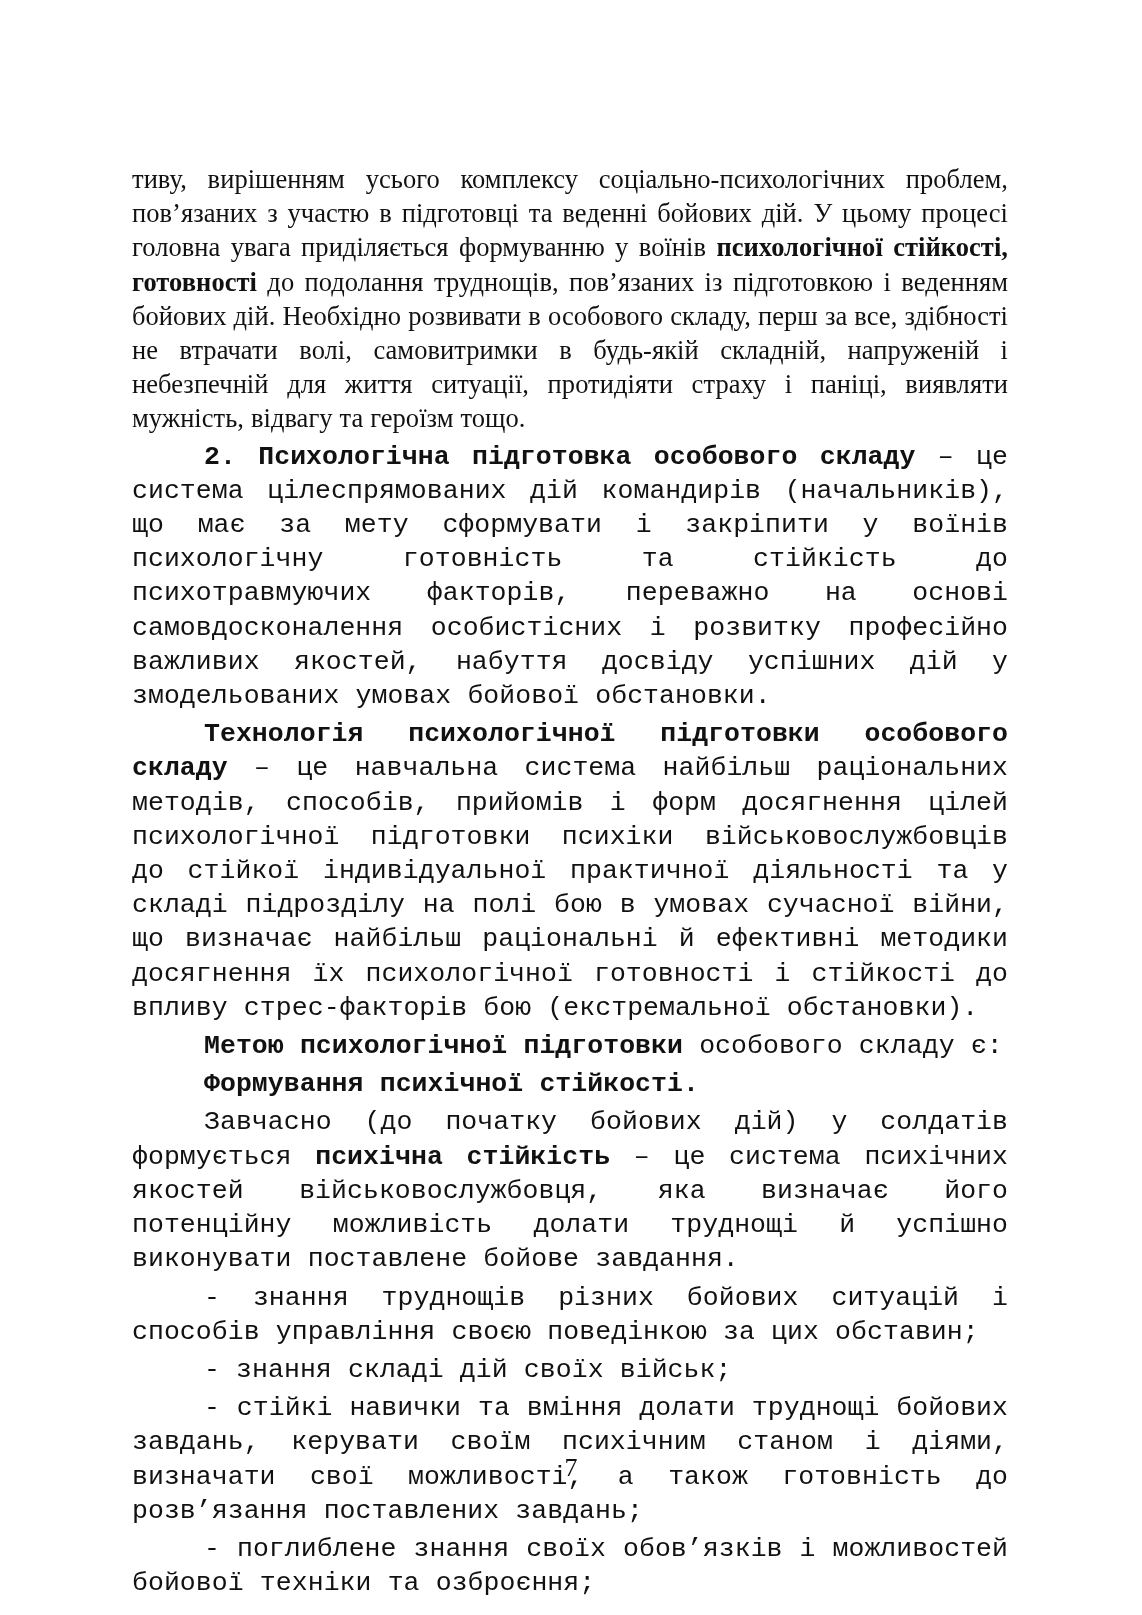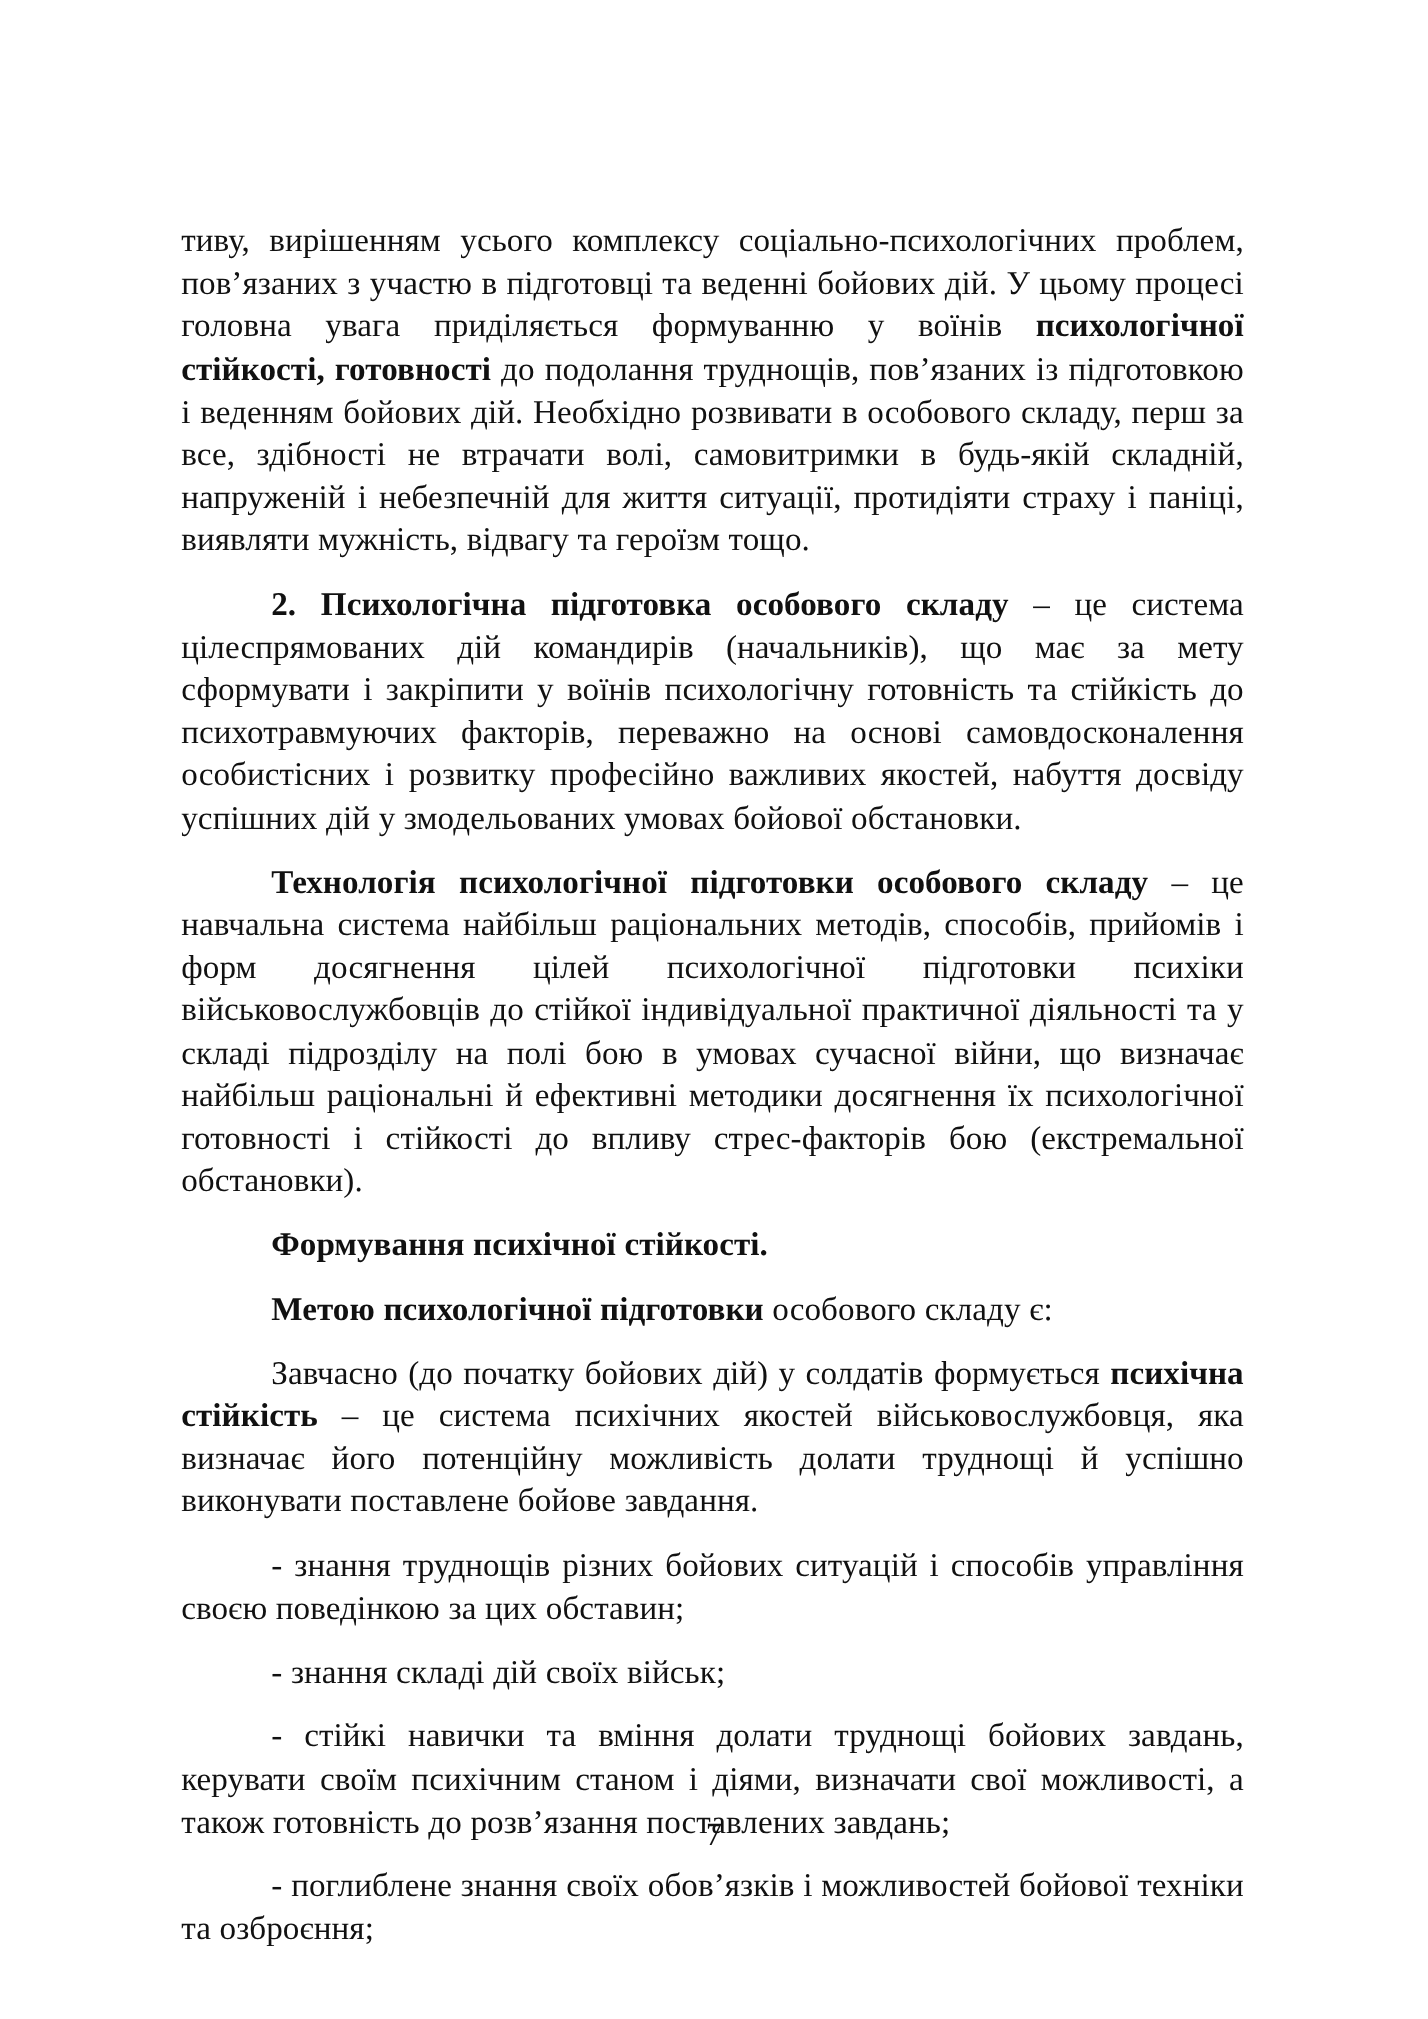--- a/index.html
+++ b/index.html
@@ -25,32 +25,33 @@
   }
 
   .text-block {
     position: absolute;
     left: 128px;
     top: 158px;
     width: 884px;
   }
 
   .para {
-    margin: 17px;
+    margin: 4px;
     font-size: 26.5px;
     line-height: 34.2px;
     text-align: justify;
     text-justify: inter-word;
     letter-spacing: 0.05px;
     word-spacing: 0.2px;
     hyphens: manual;
   }
 
   .para.indent {
     text-indent: 72px;
+    font-family: Liberation Mono, monospace;
   }
 
   .para.cont {
     text-indent: 0;
   }
 
   b, .b {
     font-weight: bold;
   }
 
@@ -69,22 +70,22 @@
 </head>
 <body>
 
 <div class="page">
 
   <div class="text-block">
     <div id="paragraphs">
         <p class="para cont"><span>тиву, вирішенням усього комплексу соціально-психологічних проблем, пов’язаних з участю в підготовці та веденні бойових дій. У цьому процесі головна увага приділяється формуванню у воїнів </span><b>психологічної стійкості, готовності</b><span> до подолання труднощів, пов’язаних із підготовкою і веденням бойових дій. Необхідно розвивати в особового складу, перш за все, здібності не втрачати волі, самовитримки в будь-якій складній, напруженій і небезпечній для життя ситуації, протидіяти страху і паніці, виявляти мужність, відвагу та героїзм тощо.</span></p>
         <p class="para indent"><b>2. Психологічна підготовка особового складу</b><span> – це система цілеспрямованих дій командирів (начальників), що має за мету сформувати і закріпити у воїнів психологічну готовність та стійкість до психотравмуючих факторів, переважно на основі самовдосконалення особистісних і розвитку професійно важливих якостей, набуття досвіду успішних дій у змодельованих умовах бойової обстановки.</span></p>
         <p class="para indent"><b>Технологія психологічної підготовки особового складу</b><span> – це навчальна система найбільш раціональних методів, способів, прийомів і форм досягнення цілей психологічної підготовки психіки військовослужбовців до стійкої індивідуальної практичної діяльності та у складі підрозділу на полі бою в умовах сучасної війни, що визначає найбільш раціональні й ефективні методики досягнення їх психологічної готовності і стійкості до впливу стрес-факторів бою (екстремальної обстановки).</span></p>
+        <p class="para indent"><b>Метою психологічної підготовки</b><span> особового складу є:</span></p>
         <p class="para indent"><b>Формування психічної стійкості.</b></p>
-        <p class="para indent"><b>Метою психологічної підготовки</b><span> особового складу є:</span></p>
         <p class="para indent"><span>Завчасно (до початку бойових дій) у солдатів формується </span><b>психічна стійкість</b><span> – це система психічних якостей військовослужбовця, яка визначає його потенційну можливість долати труднощі й успішно виконувати поставлене бойове завдання.</span></p>
         <p class="para indent"><span>- знання труднощів різних бойових ситуацій і способів управління своєю поведінкою за цих обставин;</span></p>
         <p class="para indent"><span>- знання складі дій своїх військ;</span></p>
         <p class="para indent"><span>- стійкі навички та вміння долати труднощі бойових завдань, керувати своїм психічним станом і діями, визначати свої можливості, а також готовність до розв’язання поставлених завдань;</span></p>
         <p class="para indent"><span>- поглиблене знання своїх обов’язків і можливостей бойової техніки та озброєння;</span></p>
       </div>
   </div>
 
   <div class="page-number">7</div>
 

